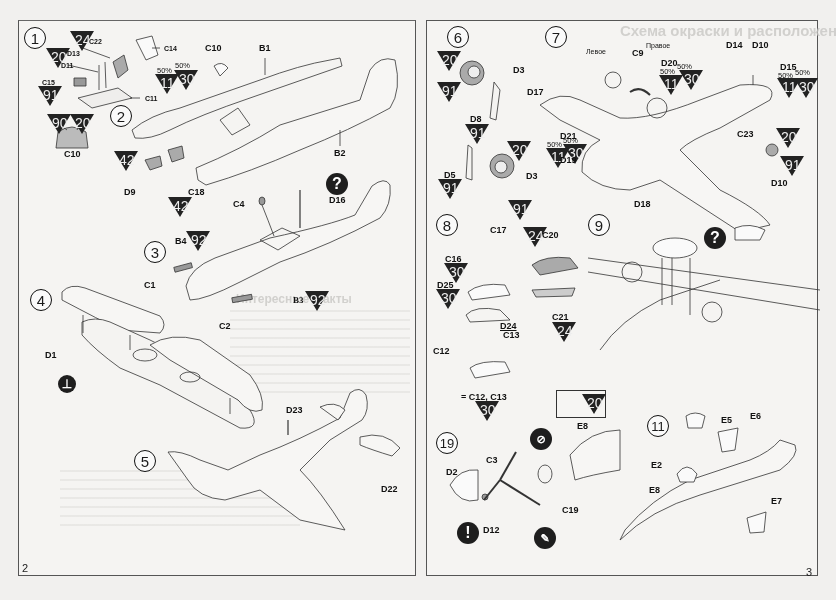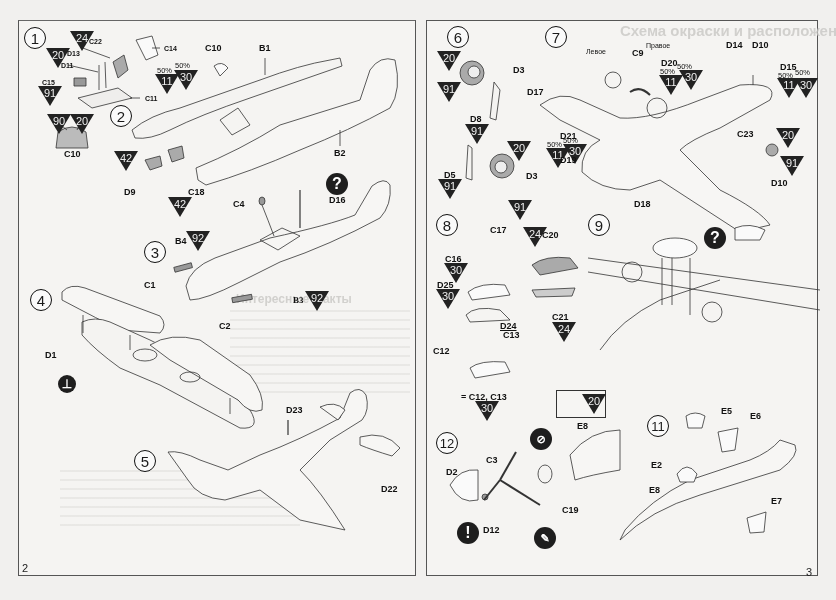--- a/index.html
+++ b/index.html
@@ -36,21 +36,21 @@
   .lbl.sm { font-size: 7px; }
   .lbl.ru { font-size: 7px; font-weight: normal; }
 
   .tri {
     position: absolute; width: 0; height: 0;
     border-left: 12px solid transparent; border-right: 12px solid transparent;
     border-top: 20px solid #222;
   }
   .tri span {
     position: absolute; top: -19px; left: -7px; width: 14px;
-    color: #eee; font-size: 11px; text-align: center; font-family: "Liberation Sans Narrow","Liberation Sans", sans-serif;
+    color: #eee; font-size: 14px; text-align: center; font-family: "Liberation Sans Narrow","Liberation Sans", sans-serif;
   }
   .pct { position: absolute; font-size: 7.5px; color: #111; }
 
   .round-icon {
     position: absolute; width: 22px; height: 22px; border-radius: 50%;
     background: #1e1e1e; color: #fff; font-weight: bold; font-size: 16px;
     display: flex; align-items: center; justify-content: center;
   }
   .round-icon.sm { width: 18px; height: 18px; font-size: 12px; }
 
@@ -190,21 +190,21 @@
 
 <div class="step" style="left:24px;top:27px;">1</div>
 <div class="step" style="left:110px;top:105px;">2</div>
 <div class="step" style="left:144px;top:241px;">3</div>
 <div class="step" style="left:30px;top:289px;">4</div>
 <div class="step" style="left:134px;top:450px;">5</div>
 <div class="step" style="left:447px;top:26px;">6</div>
 <div class="step" style="left:545px;top:26px;">7</div>
 <div class="step" style="left:436px;top:214px;">8</div>
 <div class="step" style="left:588px;top:214px;">9</div>
-<div class="step" style="left:436px;top:432px;font-size:13px;">12</div>
+<div class="step" style="left:436px;top:432px;font-size:13px;">19</div>
 <div class="step" style="left:647px;top:415px;font-size:13px;">11</div>
 
 <div class="tri" style="left:70px;top:31px;">
     <span>24</span>
   </div>
 <div class="lbl sm" style="left:89px;top:38px;">C22</div>
 <div class="tri" style="left:46px;top:48px;">
     <span>20</span>
   </div>
 <div class="lbl sm" style="left:67px;top:50px;">D13</div>
@@ -364,20 +364,20 @@
 <div class="lbl" style="left:577px;top:421px;">E8</div>
 
 <div class="lbl" style="left:446px;top:467px;">D2</div>
 <div class="lbl" style="left:486px;top:455px;">C3</div>
 <div class="lbl" style="left:483px;top:525px;">D12</div>
 <div class="lbl" style="left:562px;top:505px;">C19</div>
 <div class="round-icon" style="left:457px;top:522px;">!</div>
 <div class="round-icon" style="left:530px;top:428px;font-size:11px;">⊘</div>
 <div class="round-icon" style="left:534px;top:527px;font-size:11px;">✎</div>
 
-<div class="lbl" style="left:721px;top:406px;text-align:center;">E5</div>
+<div class="lbl" style="left:721px;top:415px;text-align:center;">E5</div>
 <div class="lbl" style="left:750px;top:411px;text-align:right;">E6</div>
 <div class="lbl" style="left:651px;top:460px;">E2</div>
 <div class="lbl" style="left:649px;top:485px;">E8</div>
 <div class="lbl" style="left:771px;top:496px;">E7</div>
 
 <div class="page-num" id="pnum-left">2</div>
 <div class="page-num" id="pnum-right">3</div>
 
 </body></html>

